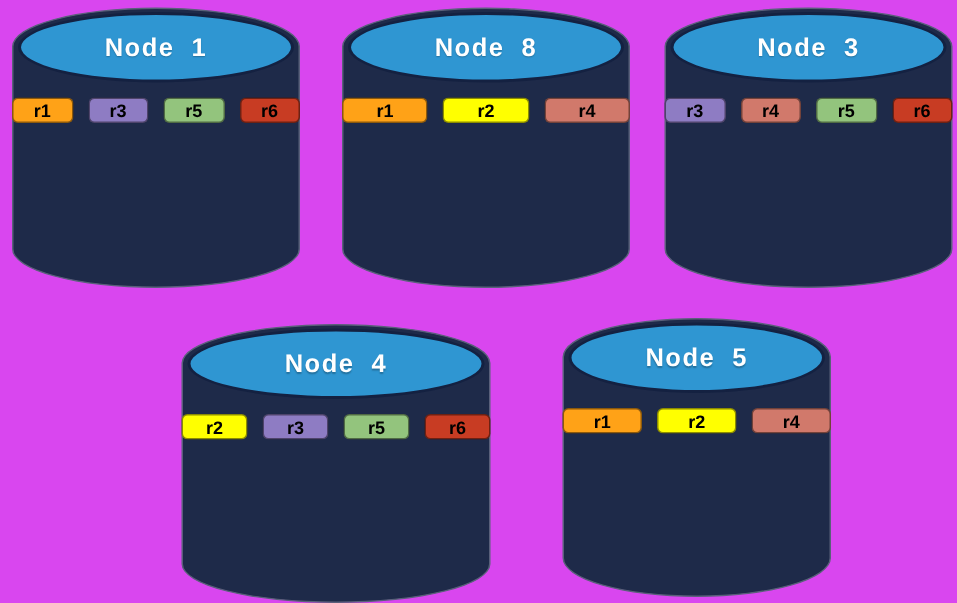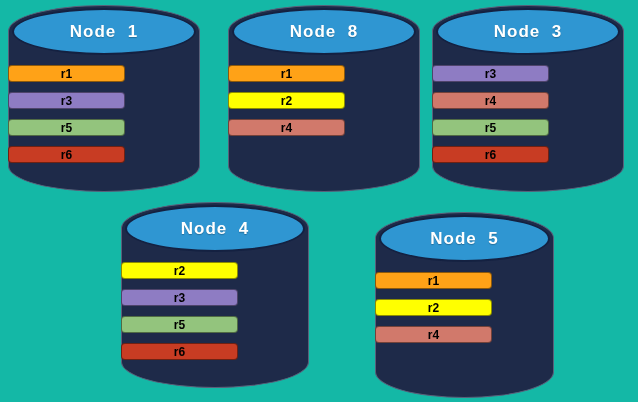--- a/index.html
+++ b/index.html
@@ -5,32 +5,32 @@
   html, body {
     margin: 0;
     padding: 0;
     background: #ffffff;
     font-family: "Liberation Sans", sans-serif;
   }
   .canvas {
     position: relative;
     width: 638px;
     height: 402px;
-    background: #14b8a6;
+    background: #d946ef;
     overflow: hidden;
   }
   .cylinder {
     position: absolute;
   }
   
   .cylinder.n0 { left: 8px;   top: 5px;   width: 192px; height: 187px; }
   .cylinder.n1 { left: 228px; top: 5px;   width: 192px; height: 187px; }
-  .cylinder.n2 { left: 432px; top: 5px;   width: 192px; height: 187px; }
+  .cylinder.n2 { left: 443px; top: 5px;   width: 192px; height: 187px; }
   
-  .cylinder.n3 { left: 121px; top: 202px; width: 188px; height: 186px; }
+  .cylinder.n3 { left: 121px; top: 216px; width: 206px; height: 186px; }
   .cylinder.n4 { left: 347px; top: 212px; width: 179px; height: 186px; margin-left: 28px; }
 
   .cyl-silhouette {
     position: absolute;
     inset: 0;
     background: var(--body-color, #1E2A49);
     border: 1px solid #59607a;
     border-radius: 50% / 26px;
     box-sizing: border-box;
   }
@@ -56,22 +56,22 @@
     letter-spacing: 1px;
     white-space: pre;
     text-shadow: 0 1px 1px rgba(0,0,0,0.25);
   }
   .bars {
     position: absolute;
     top: 60px;
     left: 0;
     right: 0;
     display: flex;
-    flex-direction: column;
-    align-items: flex-start;
+    flex-direction: row;
+    align-items: flex-end;
     gap: 10px;
     z-index: 2;
   }
   .bar {
     width: 115px;
     height: 15px;
     border-radius: 4px;
     border: 1px solid rgba(0,0,0,0.45);
     box-sizing: content-box;
     display: flex;

